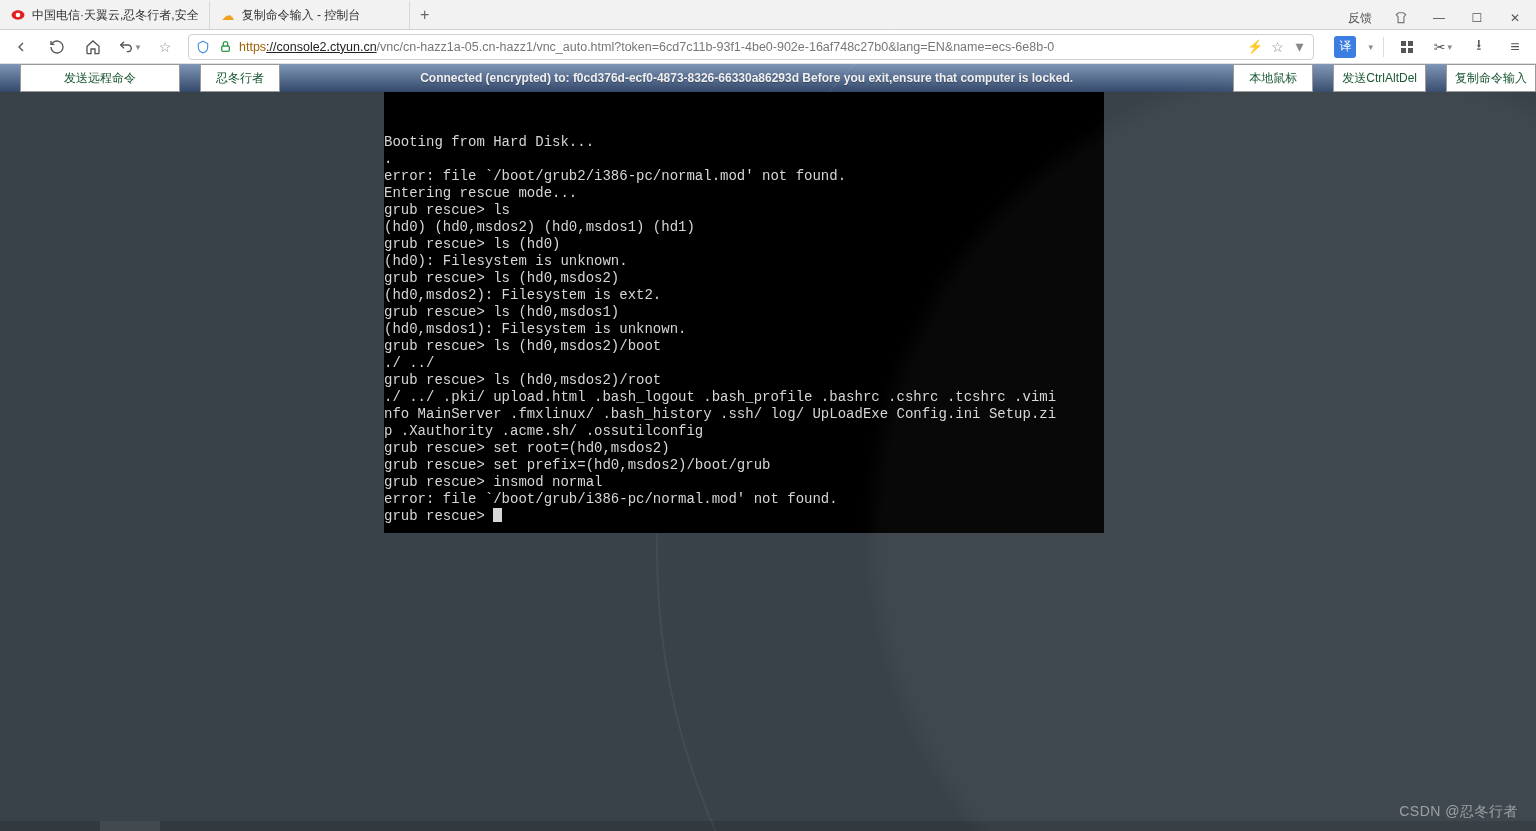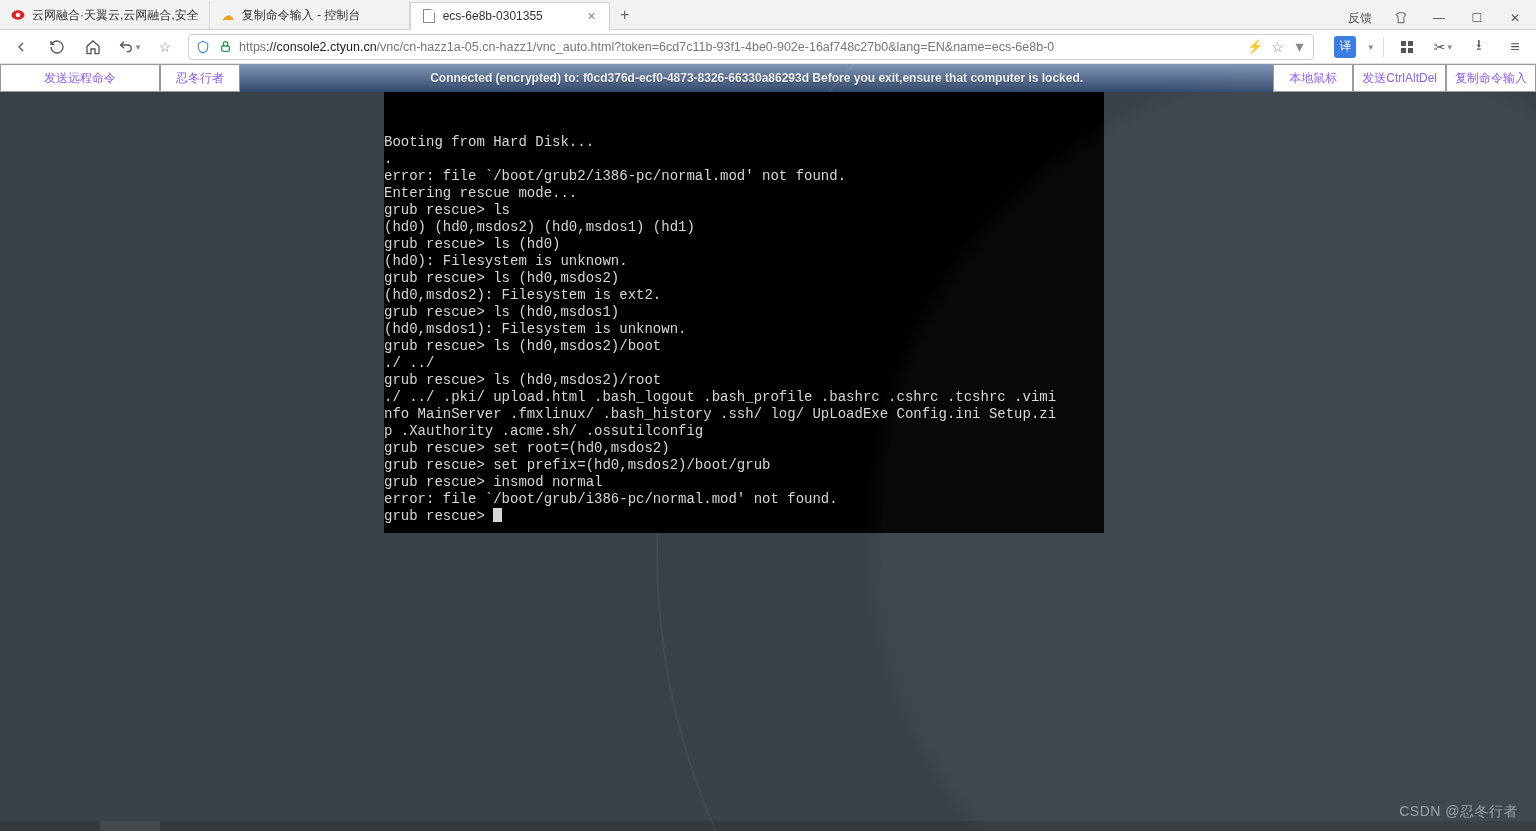--- a/index.html
+++ b/index.html
@@ -20,40 +20,40 @@
   .tool-btn svg { width:16px; height:16px; stroke:#555; fill:none; stroke-width:2;}
   .addr-wrap { flex:1; display:flex; align-items:center; height:26px; border:1px solid #cfcfcf; border-radius:4px; padding:0 6px; gap:6px; background:#fff;}
   .addr-wrap .mini { width:16px; height:16px; display:flex; align-items:center; justify-content:center; color:#888;}
   .addr-right { display:flex; align-items:center; gap:10px; padding-left:10px;}
   .addr-right .sep { width:1px; height:20px; background:#ddd;}
   .sq { width:22px; height:22px; border:1px solid #bbb; display:flex; align-items:center; justify-content:center; font-size:12px; color:#444; border-radius:3px;}
   .translate-btn { background:#3b7de0; color:#fff; border:none;}
   
   .vnc-bar { height:28px; background: linear-gradient(#8097b8,#33486a); display:flex; align-items:stretch; color:#fff; font-size:12px;}
   .vnc-left, .vnc-right { display:flex; }
-  .vnc-btn { background:#ffffff; color:#8b5cf6; border:1px solid #999; display:flex; align-items:center; justify-content:center; padding:0 8px; font-size:12px; cursor:pointer; min-width:80px;}
+  .vnc-btn { background:#ffffff; color:#14532d; border:1px solid #999; display:flex; align-items:center; justify-content:center; padding:0 8px; font-size:12px; cursor:pointer; min-width:80px;margin-left:20px;}
   .vnc-left .vnc-btn:first-child{min-width:160px;}
   .vnc-center { flex:1; display:flex; align-items:center; justify-content:center; font-weight:bold; color:#f0f0f0; text-shadow:0 1px 1px rgba(0,0,0,.3);}
   
   .vnc-content { position:relative; width:100%; height:calc(831px - 30px - 34px - 28px); background:#3a4249; }
   .vnc-content::after{content:"";position:absolute;right:-600px;bottom:-500px;width:1600px;height:1600px;border-radius:50%;background:radial-gradient(circle at center, rgba(255,255,255,0.03) 40%, rgba(0,0,0,0) 42%);pointer-events:none;}
   .vnc-content .arc{position:absolute;right:-520px;bottom:-420px;width:1400px;height:1400px;border-radius:50%;border:2px solid rgba(255,255,255,0.05);pointer-events:none;}
   .console { position:absolute; left:384px; top:0; width:720px; background:#000; color:#d6d6d6; font-family: "Courier New", monospace; font-size:14px; line-height:17px; padding:42px 0 8px 0; white-space:pre; }
   .console .line { padding:0 0 0 0;}
   .cursor { display:inline-block; width:9px; height:14px; background:#d6d6d6; vertical-align:-2px;}
   
   .watermark { position:absolute; right:18px; bottom:10px; color:rgba(230,230,230,0.55); font-size:14px; letter-spacing:.5px;}
   .taskbar { position:absolute; left:0; bottom:0; width:100%; height:10px; background:rgba(0,0,0,0.12);}
   .task-seg { position:absolute; left:100px; bottom:0; width:60px; height:10px; background:rgba(255,255,255,0.08);}
   
   .fav-red { width:14px;height:10px;display:block;}
   .fav-cloud{color:#f0a020;font-size:13px;}
   .fav-doc{width:12px;height:14px;border:1px solid #888;position:relative;}
   .fav-doc::after{content:"";position:absolute;right:-1px;top:-1px;border-left:4px solid transparent;border-top:4px solid #f2f2f2;}
-  .url-host{color:#222;}
+  .url-host{color:#222;text-decoration:underline;}
   .url-path{color:#777;}
   .chev{font-size:9px;color:#888;margin-left:2px;}
   .bolt{color:#888;font-size:13px;}
   .star{color:#888;font-size:14px;}
   .bars{color:#555;font-size:16px;}
   .grid4{display:grid;grid-template-columns:5px 5px;grid-template-rows:5px 5px;gap:2px;}
   .grid4 span{background:#555;}
   .scis{color:#555;font-size:14px;}
   .dl{color:#555;font-size:15px;}
   .activetab .fav-doc{border-color:#888;}
@@ -63,32 +63,25 @@
 <body>
 
 <div class="tab-strip">
   <div class="tab">
     <span class="favicon">
       <svg class="fav-red" viewBox="0 0 24 16">
           <path fill="#e02020" d="M12 0c6 0 11 4 11 8s-5 8-11 8S1 12 1 8 6 0 12 0z"></path>
           <circle cx="12" cy="8" r="4" fill="#fff"></circle>
         </svg>
     </span>
-    <span class="label">云网融合·天翼云,云网融合,安全</span>
+    <span class="label">中国电信·天翼云,忍冬行者,安全</span>
   </div>
   <div class="tab">
     <span class="favicon fav-cloud">☁</span>
     <span class="label">复制命令输入 - 控制台</span>
-  </div>
-  <div class="tab active activetab">
-    <span class="favicon">
-        <span class="fav-doc"></span>
-      </span>
-    <span class="label">ecs-6e8b-0301355</span>
-    <span class="close">×</span>
   </div>
   <div class="newtab">+</div>
   <div class="titlebar-right">
     <span class="feedback">反馈</span>
     <span class="win-btn">
         <svg width="14" height="14" viewBox="0 0 24 24" fill="none" stroke="#777" stroke-width="2">
           <path d="M4 6l4-3h8l4 3-3 4v10H7V10z"></path>
         </svg>
       </span>
     <span class="win-btn">—</span>
@@ -128,21 +121,21 @@
         <svg viewBox="0 0 24 24" fill="none" stroke="#4a90e2" stroke-width="2">
           <path d="M12 2l8 4v6c0 5-3.5 9-8 10-4.5-1-8-5-8-10V6z"></path>
         </svg>
       </span>
     <span class="mini">
         <svg width="13" height="13" viewBox="0 0 24 24" fill="none" stroke="#2e9c4b" stroke-width="2.5">
           <rect x="5" y="11" width="14" height="10" rx="2"></rect>
           <path d="M8 11V7a4 4 0 1 1 8 0v4"></path>
         </svg>
       </span>
-    <span style="font-size:12.5px;white-space:nowrap;overflow:hidden;"><span style="color:#737373">https</span><span class="url-host">://console2.ctyun.cn</span><span class="url-path">/vnc/cn-hazz1a-05.cn-hazz1/vnc_auto.html?token=6cd7c11b-93f1-4be0-902e-16af748c27b0&amp;lang=EN&amp;name=ecs-6e8b-0</span></span>
+    <span style="font-size:12.5px;white-space:nowrap;overflow:hidden;"><span style="color:#a16207">https</span><span class="url-host">://console2.ctyun.cn</span><span class="url-path">/vnc/cn-hazz1a-05.cn-hazz1/vnc_auto.html?token=6cd7c11b-93f1-4be0-902e-16af748c27b0&amp;lang=EN&amp;name=ecs-6e8b-0</span></span>
     <span style="flex:1"></span>
     <span class="mini bolt">⚡</span>
     <span class="mini star">☆</span>
     <span class="mini" style="color:#888;">▾</span>
   </div>
 
   <div class="addr-right">
     <span class="sq translate-btn">译</span>
     <span class="chev">▾</span>
     <span class="sep"></span>

